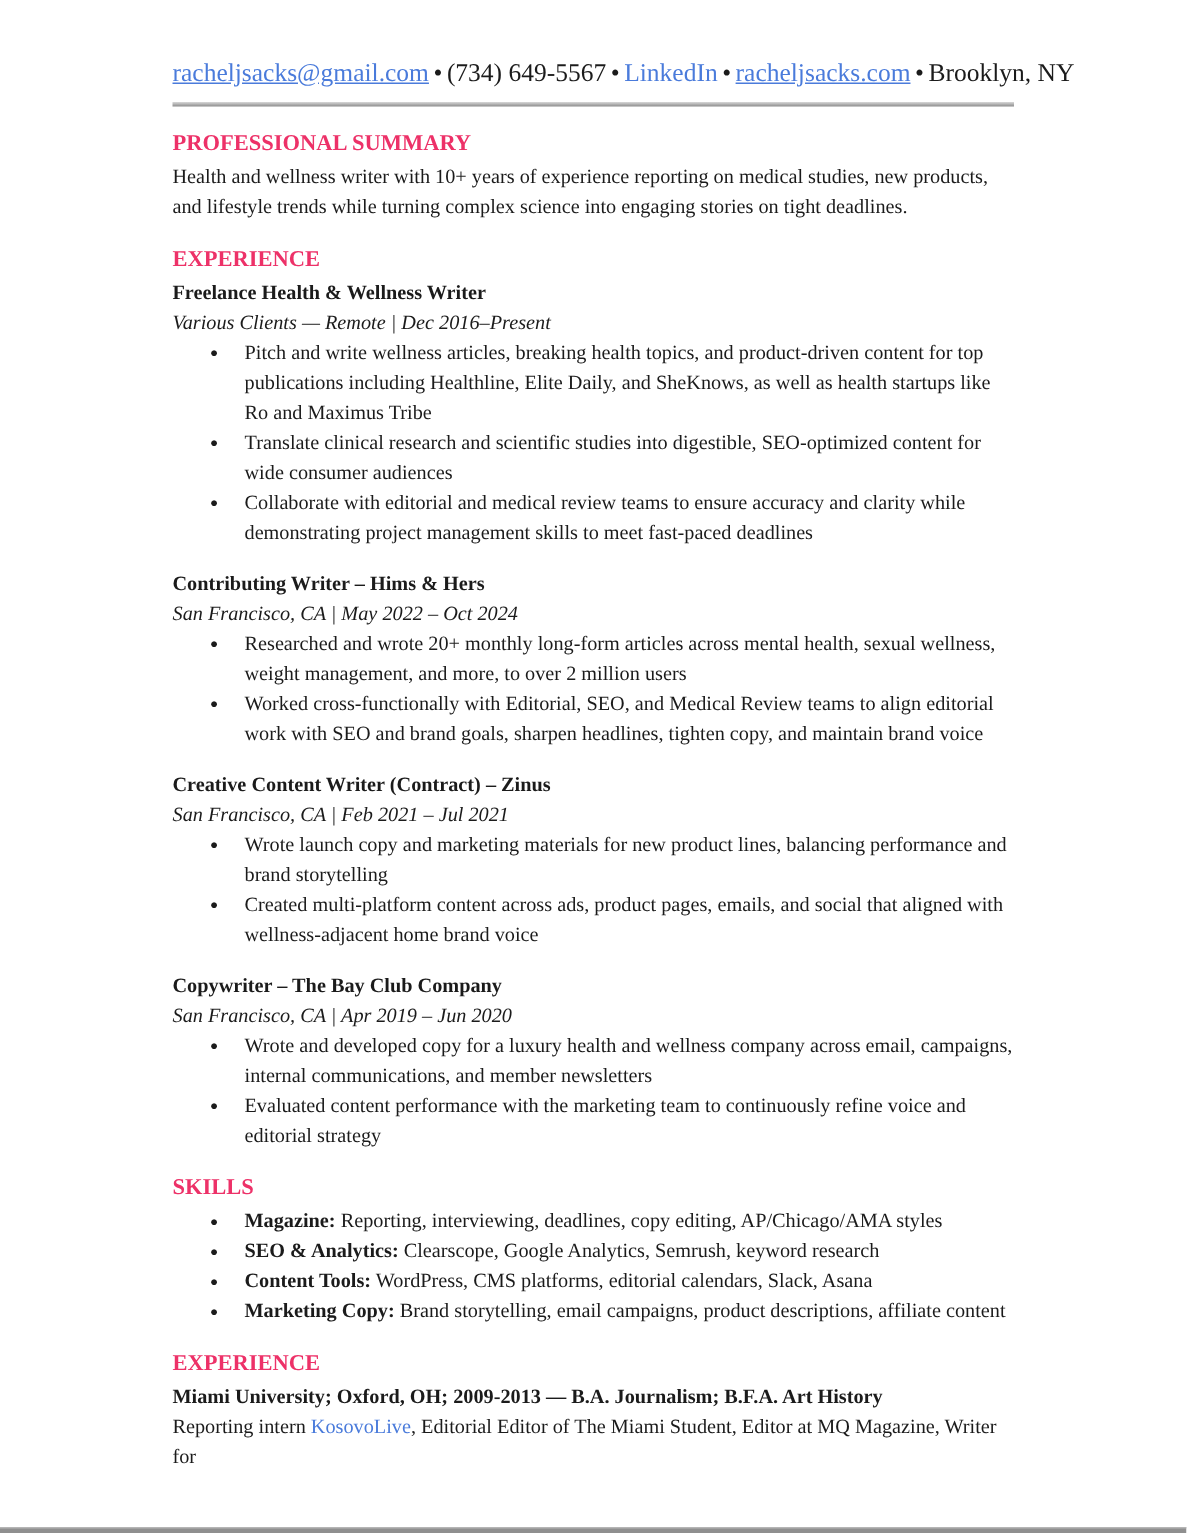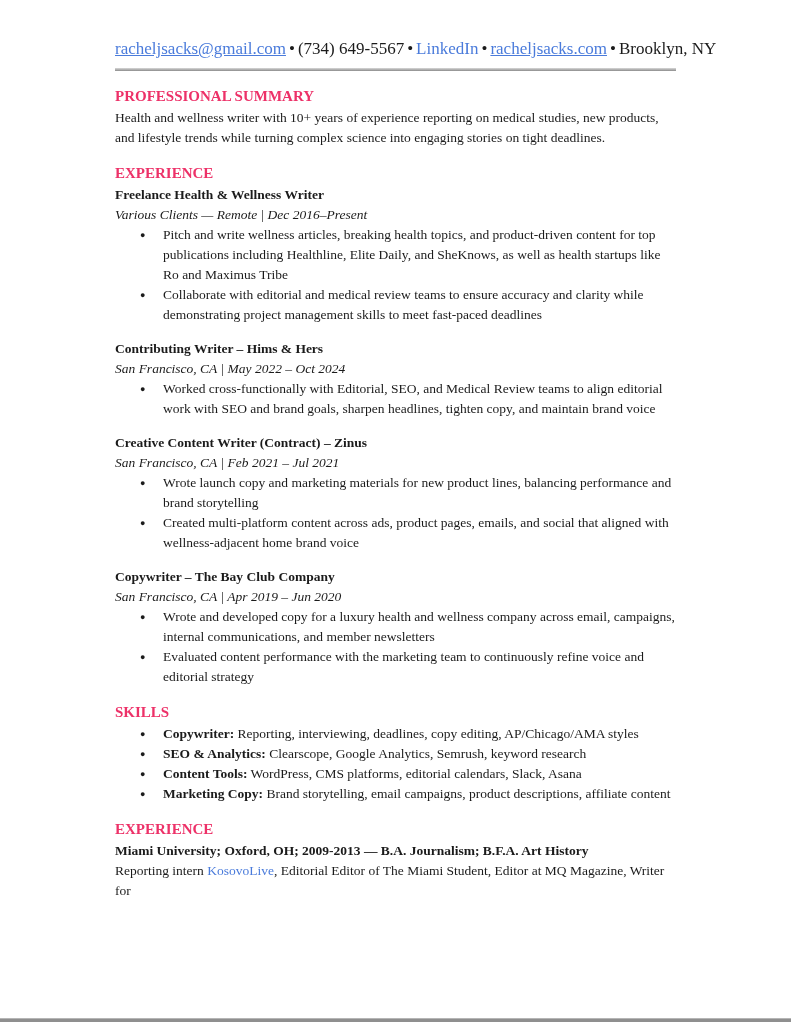--- a/index.html
+++ b/index.html
@@ -105,28 +105,30 @@
   </div>
 
   <div class="section">
     <div class="section-title">EXPERIENCE</div>
 
     <div class="job first">
       <div class="job-title">Freelance Health &amp; Wellness Writer</div>
       <div class="job-meta">Various Clients — Remote | Dec 2016–Present</div>
       <ul class="bullets">
         <li>Pitch and write wellness articles, breaking health topics, and product-driven content for top publications including Healthline, Elite Daily, and SheKnows, as well as health startups like Ro and Maximus Tribe</li>
+        <li>Translate clinical research and scientific studies into digestible, SEO-optimized content for wide consumer audiences</li>
         <li>Collaborate with editorial and medical review teams to ensure accuracy and clarity while demonstrating project management skills to meet fast-paced deadlines</li>
       </ul>
     </div>
 
     <div class="job">
       <div class="job-title">Contributing Writer – Hims &amp; Hers</div>
       <div class="job-meta">San Francisco, CA | May 2022 – Oct 2024</div>
       <ul class="bullets">
+        <li>Researched and wrote 20+ monthly long-form articles across mental health, sexual wellness, weight management, and more, to over 2 million users</li>
         <li>Worked cross-functionally with Editorial, SEO, and Medical Review teams to align editorial work with SEO and brand goals, sharpen headlines, tighten copy, and maintain brand voice</li>
       </ul>
     </div>
 
     <div class="job">
       <div class="job-title">Creative Content Writer (Contract) – Zinus</div>
       <div class="job-meta">San Francisco, CA | Feb 2021 – Jul 2021</div>
       <ul class="bullets">
         <li>Wrote launch copy and marketing materials for new product lines, balancing performance and brand storytelling</li>
         <li>Created multi-platform content across ads, product pages, emails, and social that aligned with wellness-adjacent home brand voice</li>
@@ -139,21 +141,21 @@
       <ul class="bullets">
         <li>Wrote and developed copy for a luxury health and wellness company across email, campaigns, internal communications, and member newsletters</li>
         <li>Evaluated content performance with the marketing team to continuously refine voice and editorial strategy</li>
       </ul>
     </div>
   </div>
 
   <div class="section">
     <div class="section-title">SKILLS</div>
     <ul class="bullets">
-      <li><span class="skill-label">Copywriter:</span><span> Reporting, interviewing, deadlines, copy editing, AP/Chicago/AMA styles</span></li>
+      <li><span class="skill-label">Magazine:</span><span> Reporting, interviewing, deadlines, copy editing, AP/Chicago/AMA styles</span></li>
       <li><span class="skill-label">SEO &amp; Analytics:</span><span> Clearscope, Google Analytics, Semrush, keyword research</span></li>
       <li><span class="skill-label">Content Tools:</span><span> WordPress, CMS platforms, editorial calendars, Slack, Asana</span></li>
       <li><span class="skill-label">Marketing Copy:</span><span> Brand storytelling, email campaigns, product descriptions, affiliate content</span></li>
     </ul>
   </div>
 
   <div class="section">
     <div class="section-title">EXPERIENCE</div>
     <div class="edu-degree">Miami University; Oxford, OH; 2009-2013 — B.A. Journalism; B.F.A. Art History</div>
     <div class="edu-detail"><span>Reporting intern </span><span class="link">KosovoLive</span><span>, Editorial Editor of The Miami Student, Editor at MQ Magazine, Writer for </span></div>

